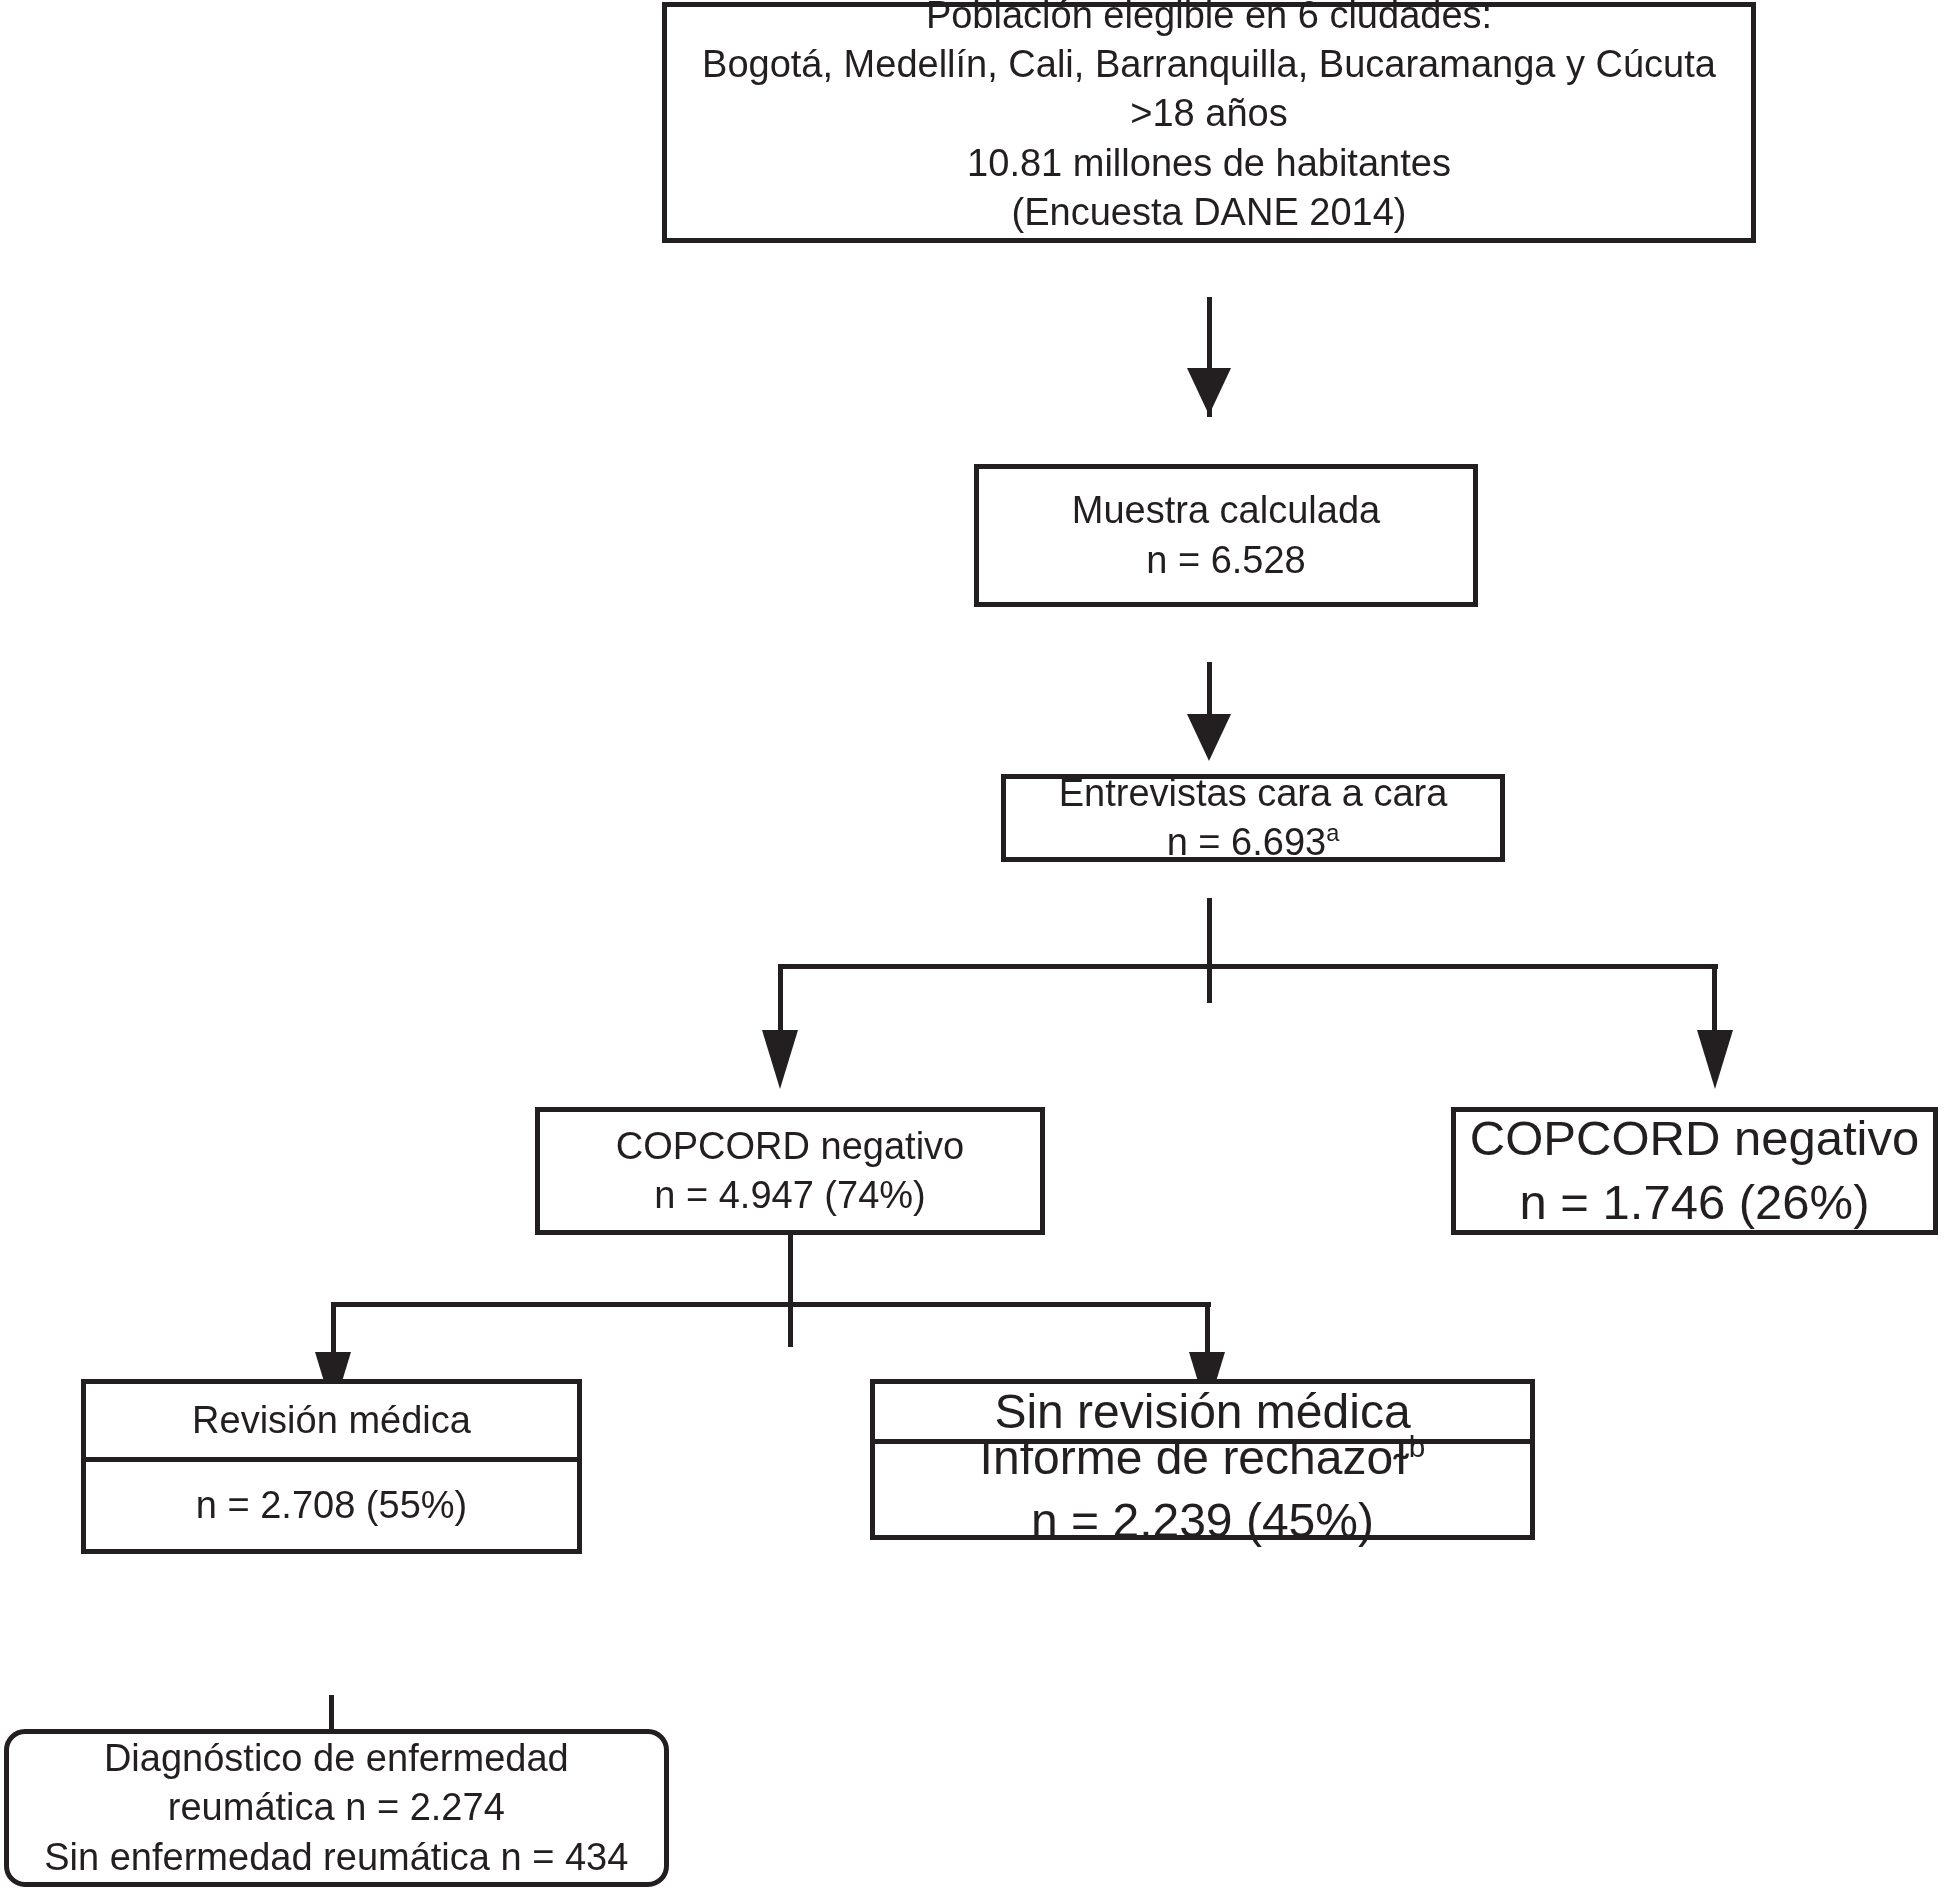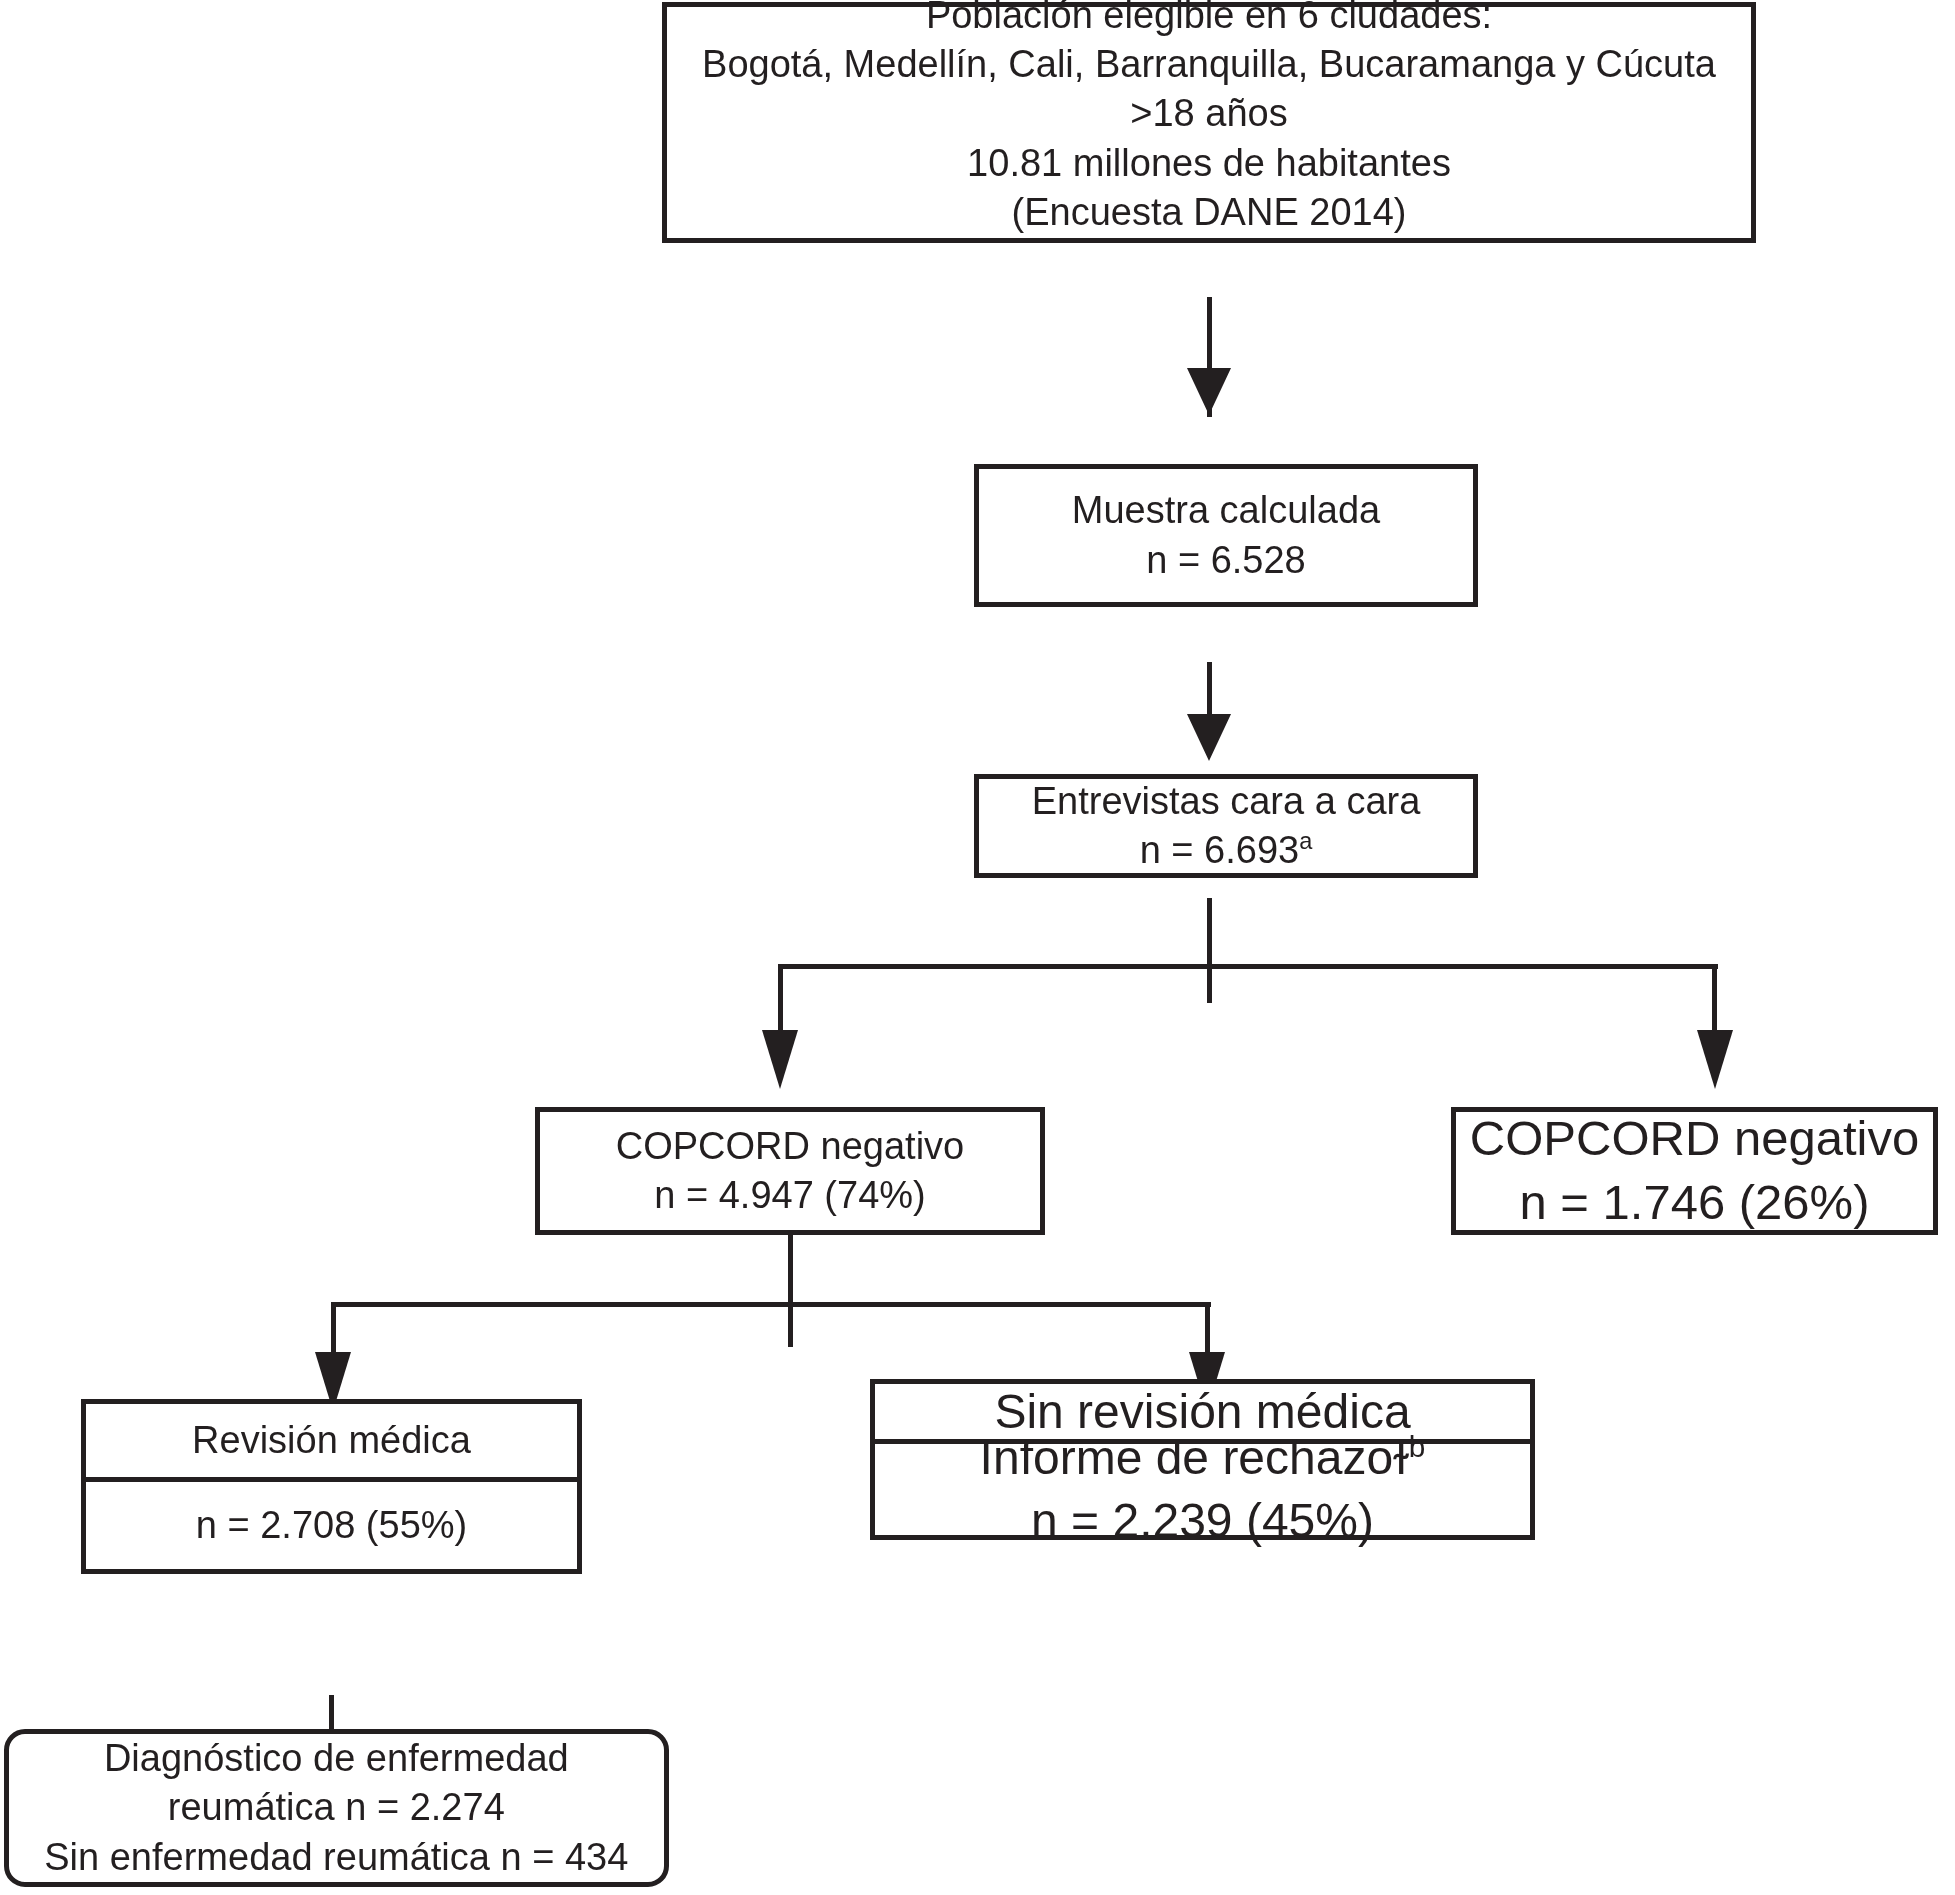--- a/index.html
+++ b/index.html
@@ -73,21 +73,21 @@
   <div class="box" style="left:974px;top:464px;width:504px;height:143px;font-size:38px;">
     <div class="lines">
       <span class="line">Muestra calculada</span>
       <span class="line">n = 6.528</span>
     </div>
   </div>
 
   <div class="vline" style="left:1207px;top:662px;height:90px;"></div>
   <div class="arrowhead" style="left:1187px;top:714px;"></div>
 
-  <div class="box" style="left:974px;top:774px;width:504px;height:104px;font-size:38px;">
+  <div class="box" style="left:1001px;top:774px;width:504px;height:88px;font-size:38px;">
     <div class="lines">
       <span class="line">Entrevistas cara a cara</span>
       <span class="line"><span>n = 6.693</span><sup>a</sup></span>
     </div>
   </div>
 
   <div class="vline" style="left:1207px;top:898px;height:105px;"></div>
   <div class="hline" style="left:778px;top:964px;width:940px;"></div>
   <div class="vline" style="left:778px;top:964px;height:105px;"></div>
   <div class="arrowhead slim" style="left:762px;top:1030px;"></div>
@@ -108,21 +108,21 @@
     </div>
   </div>
 
   <div class="vline" style="left:788px;top:1234px;height:113px;"></div>
   <div class="hline" style="left:331px;top:1302px;width:880px;"></div>
   <div class="vline" style="left:331px;top:1302px;height:94px;"></div>
   <div class="arrowhead slim" style="left:315px;top:1352px;"></div>
   <div class="vline" style="left:1205px;top:1302px;height:94px;"></div>
   <div class="arrowhead slim" style="left:1189px;top:1352px;"></div>
 
-  <div class="box split" style="left:81px;top:1379px;width:501px;height:175px;font-size:38px;margin-top:20px;">
+  <div class="box split" style="left:81px;top:1379px;width:501px;height:175px;font-size:38px;">
     <div class="cell top-cell" style="height:47%;">
       <span class="line">Revisión médica</span>
     </div>
     <div class="cell" style="height:53%;">
       <span class="line">n = 2.708 (55%)</span>
     </div>
   </div>
 
   <div class="box split" style="left:870px;top:1379px;width:665px;height:161px;font-size:48px;">
     <div class="cell top-cell" style="height:40%;">

